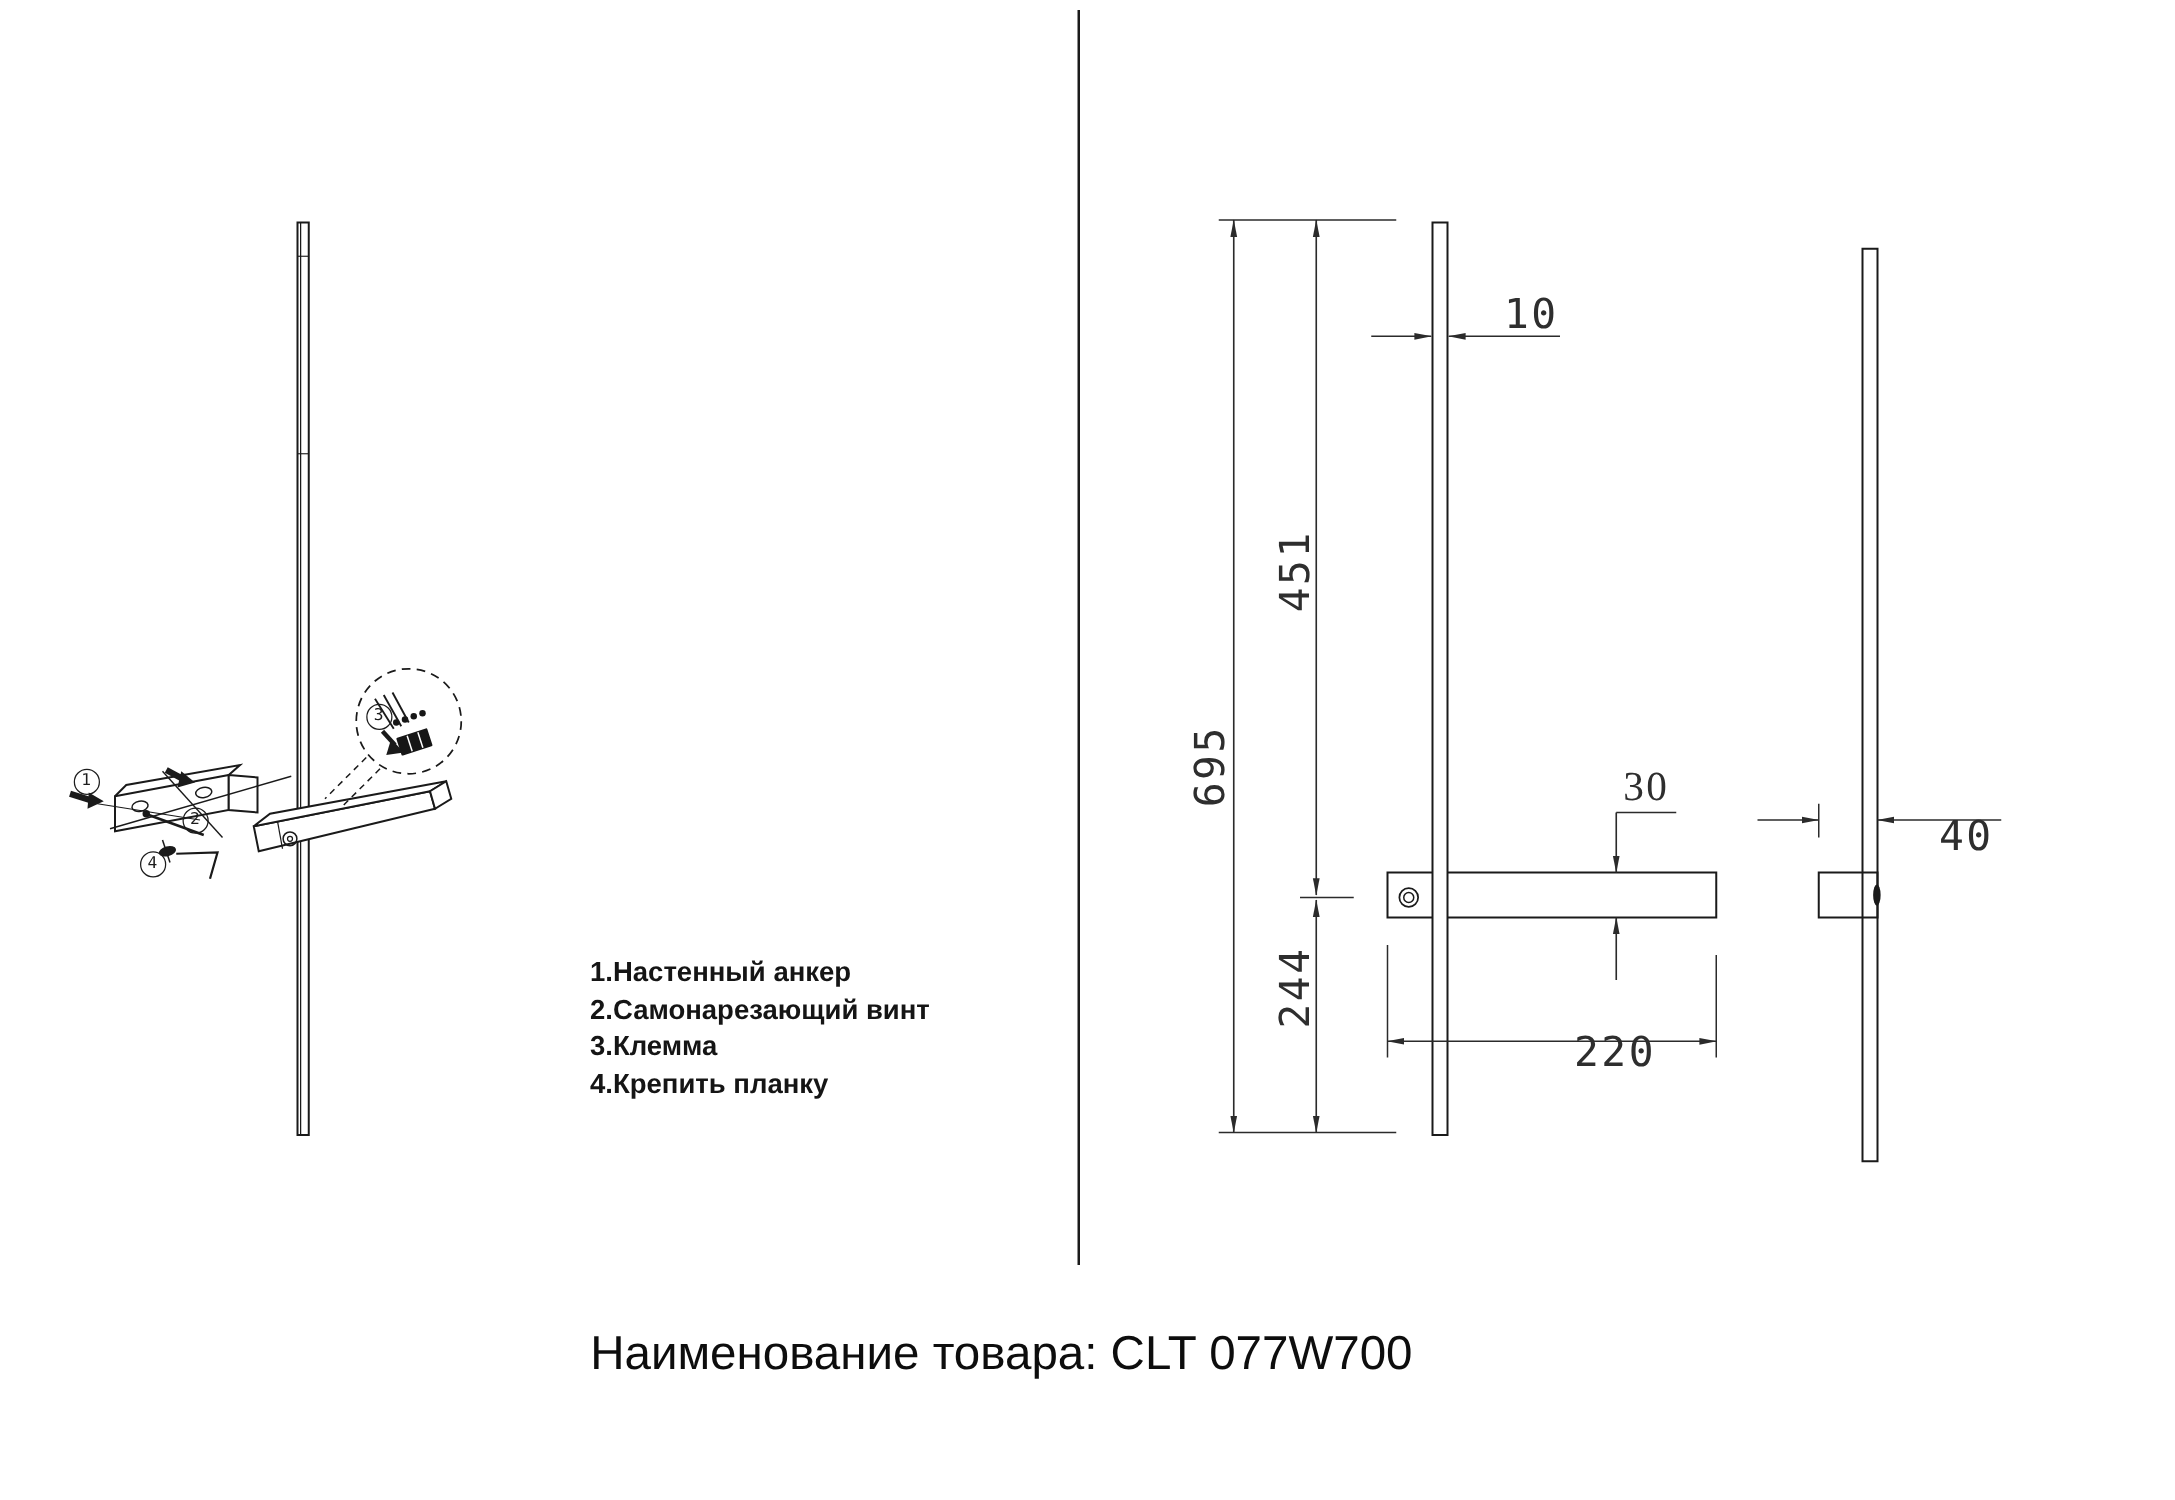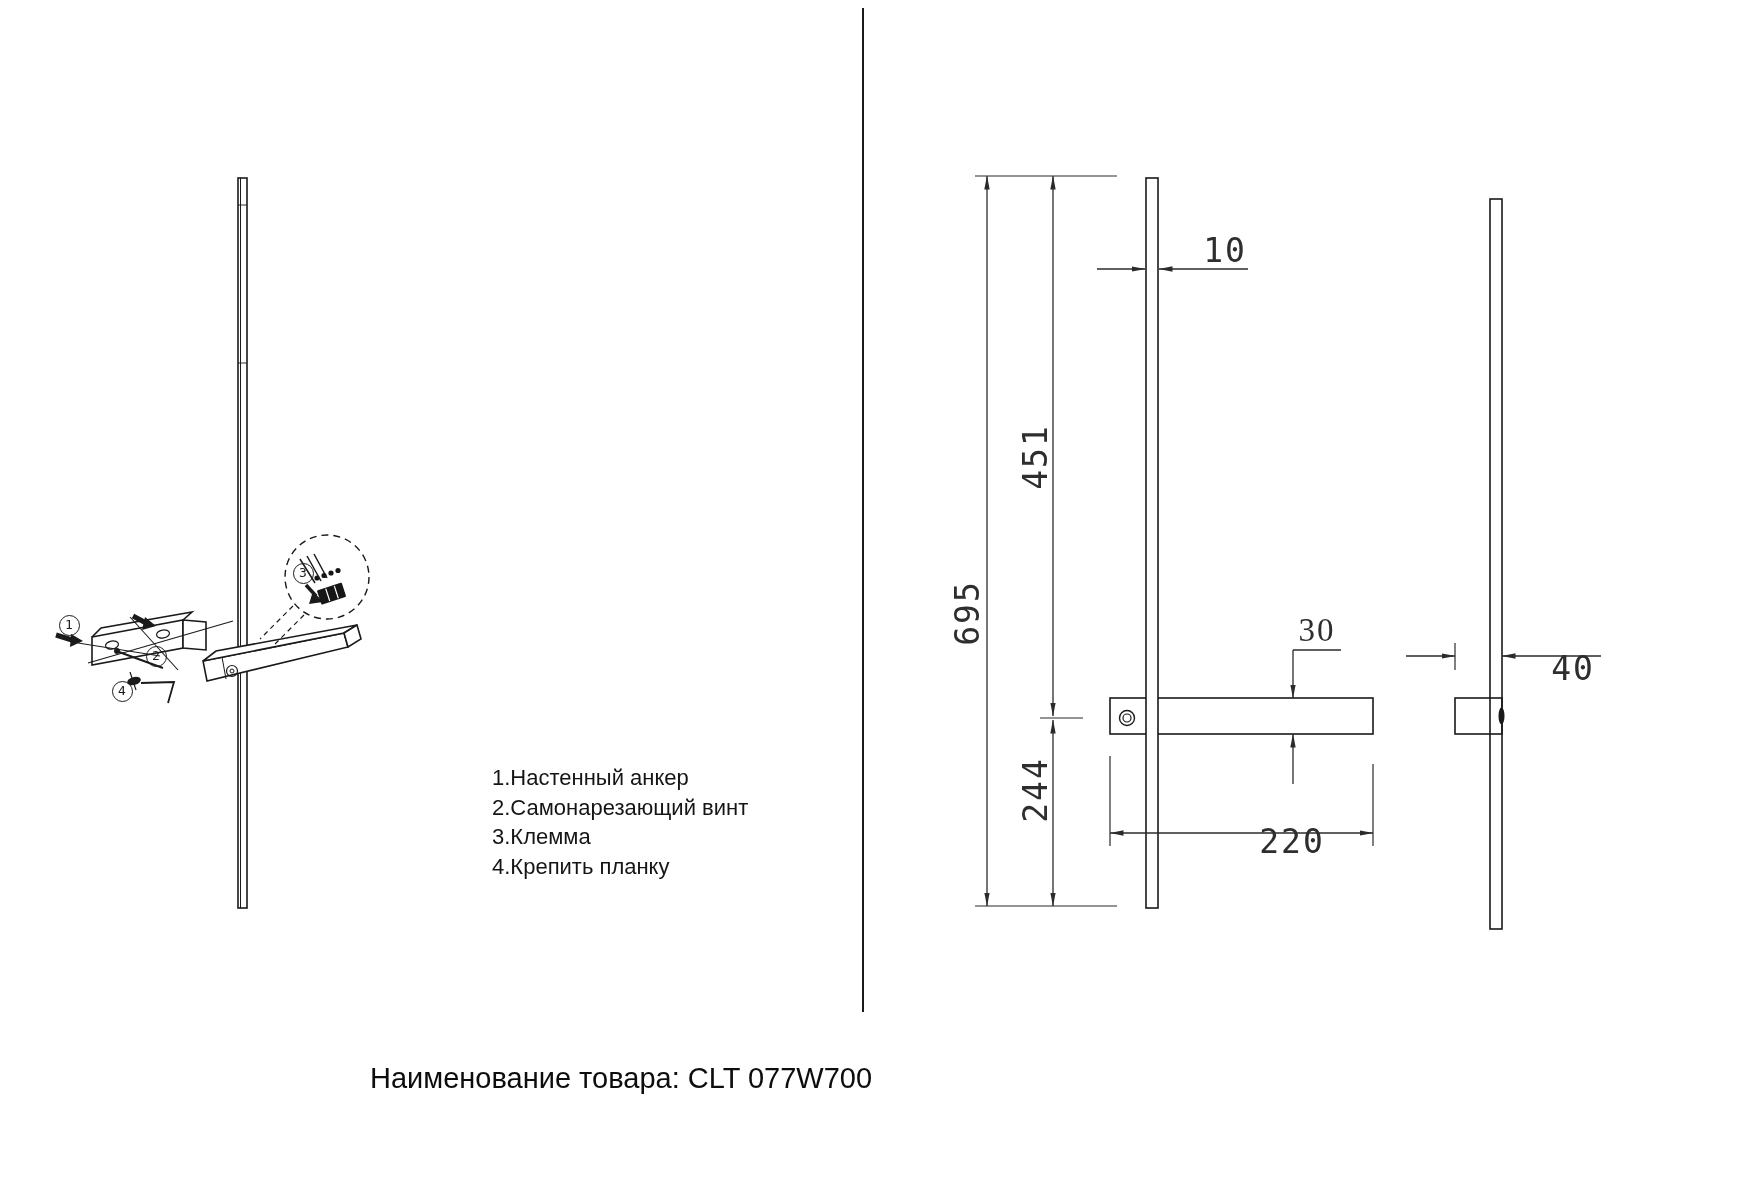--- a/index.html
+++ b/index.html
@@ -1,26 +1,26 @@
 <!DOCTYPE html>
 <html><head>
 <meta charset="utf-8">
 <style>
   html,body{margin:0;padding:0;background:#ffffff;}
   .stage{position:relative;width:1740px;height:1200px;background:#fff;overflow:hidden;
          font-family:"Liberation Sans",sans-serif;color:#111;}
   .title{position:absolute;font-size:29px;color:#0d0d0d;white-space:nowrap;}
   .title.left{left:63px;top:22px;}
   .title.right{left:936px;top:24px;}
-  .footer{position:absolute;left:370px;top:1062px;width:760px;text-align:left;
-          font-size:29px;color:#0d0d0d;white-space:nowrap;}
+  .footer{position:absolute;left:370px;top:1062px;width:760px;text-align:right;
+          font-size:38px;color:#0d0d0d;white-space:nowrap;}
   .legend{position:absolute;left:423px;top:588px;font-size:21px;line-height:29px;
           font-weight:500;color:#151515;white-space:nowrap;}
-  .parts{position:absolute;left:492px;top:763px;font-size:22px;line-height:29.5px;
-         font-weight:400;color:#151515;white-space:nowrap;}
+  .parts{position:absolute;left:472px;top:763px;font-size:22px;line-height:29.5px;
+         font-weight:700;color:#151515;white-space:nowrap;}
   .callout{position:absolute;width:21px;height:21px;border:1.7px solid #1d1d1d;border-radius:50%;
            box-sizing:border-box;font-family:"DejaVu Sans Mono",monospace;font-size:13px;
            line-height:17px;text-align:center;color:#1d1d1d;}
   .dim{position:absolute;font-family:"DejaVu Sans Mono",monospace;font-size:33px;
        letter-spacing:2px;color:#2e2e2e;text-align:center;white-space:nowrap;}
   .dim.vert{transform:rotate(-90deg);}
   svg{position:absolute;left:0;top:0;}
 </style>
 </head>
 <body>

